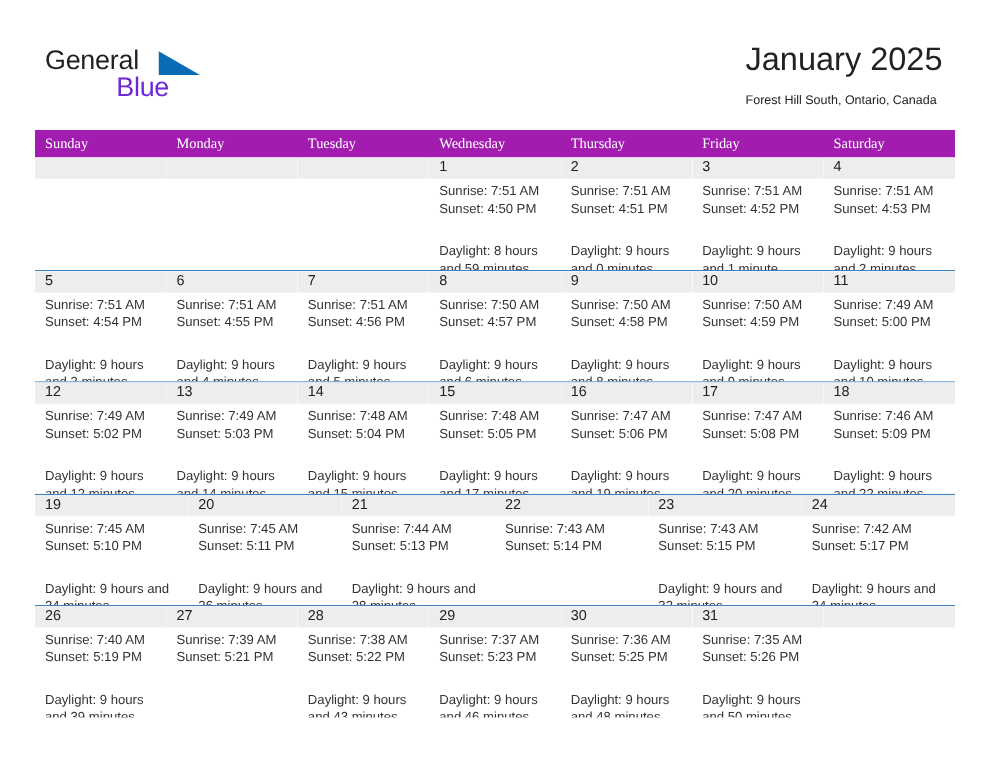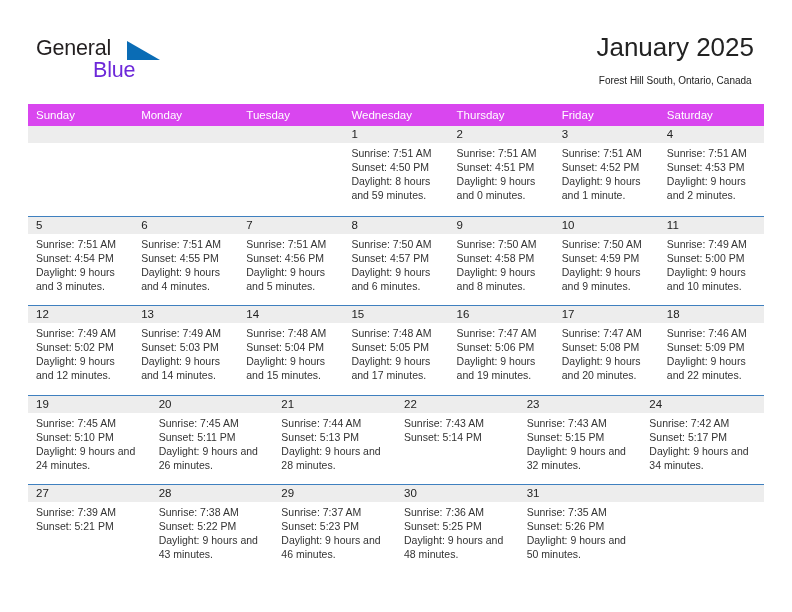--- a/index.html
+++ b/index.html
@@ -60,21 +60,21 @@
     top: 22px;
     font-size: 21.5px;
     letter-spacing: -0.2px;
     color: #6d28d9;
     font-family: "Liberation Sans", sans-serif;
   }
   .title-block {
     position: absolute;
     right: 38px;
     top: 30px;
-    text-align: center;
+    text-align: left;
   }
   .cal-title {
     font-size: 26px;
     color: #222222;
     line-height: 34px;
     white-space: nowrap;
   }
   .cal-subtitle {
     font-size: 10px;
     color: #222222;
@@ -87,21 +87,22 @@
   .calendar {
     position: absolute;
     left: 28px;
     top: 104px;
     width: 736px;
   }
   .weekdays {
     display: flex;
     width: 736px;
     height: 22px;
-    background: #d946ef;
+    background: #a21caf;
+    font-family: Liberation Serif, serif;
   }
   .weekday {
     flex: 1 1 0;
     color: #ffffff;
     font-size: 11.5px;
     line-height: 22px;
     padding-left: 8px;
     box-sizing: border-box;
     white-space: nowrap;
   }
@@ -139,20 +140,21 @@
     padding: 3px 6px 0 8px;
     font-size: 10.5px;
     line-height: 14px;
     color: #333333;
   }
   .day-info div {
     white-space: nowrap;
   }
   .day-info .daylight {
     white-space: normal;
+    margin-top: 20px;
   }
 </style>
 </head>
 <body>
 
 <div class="page">
 
   <div class="header">
     <div class="logo">
       <span class="logo-general">General</span>
@@ -380,20 +382,28 @@
             <div class="day-num">24</div>
             <div class="day-info">
               <div>Sunrise: 7:42 AM</div>
               <div>Sunset: 5:17 PM</div>
               <div class="daylight">Daylight: 9 hours and 34 minutes.</div>
             </div>
           </div>
         </div>
         <div class="week">
           <div class="day">
+            <div class="day-num">26</div>
+            <div class="day-info">
+              <div>Sunrise: 7:40 AM</div>
+              <div>Sunset: 5:19 PM</div>
+              <div class="daylight">Daylight: 9 hours and 39 minutes.</div>
+            </div>
+          </div>
+          <div class="day">
             <div class="day-num">27</div>
             <div class="day-info">
               <div>Sunrise: 7:39 AM</div>
               <div>Sunset: 5:21 PM</div>
             </div>
           </div>
           <div class="day">
             <div class="day-num">28</div>
             <div class="day-info">
               <div>Sunrise: 7:38 AM</div>

